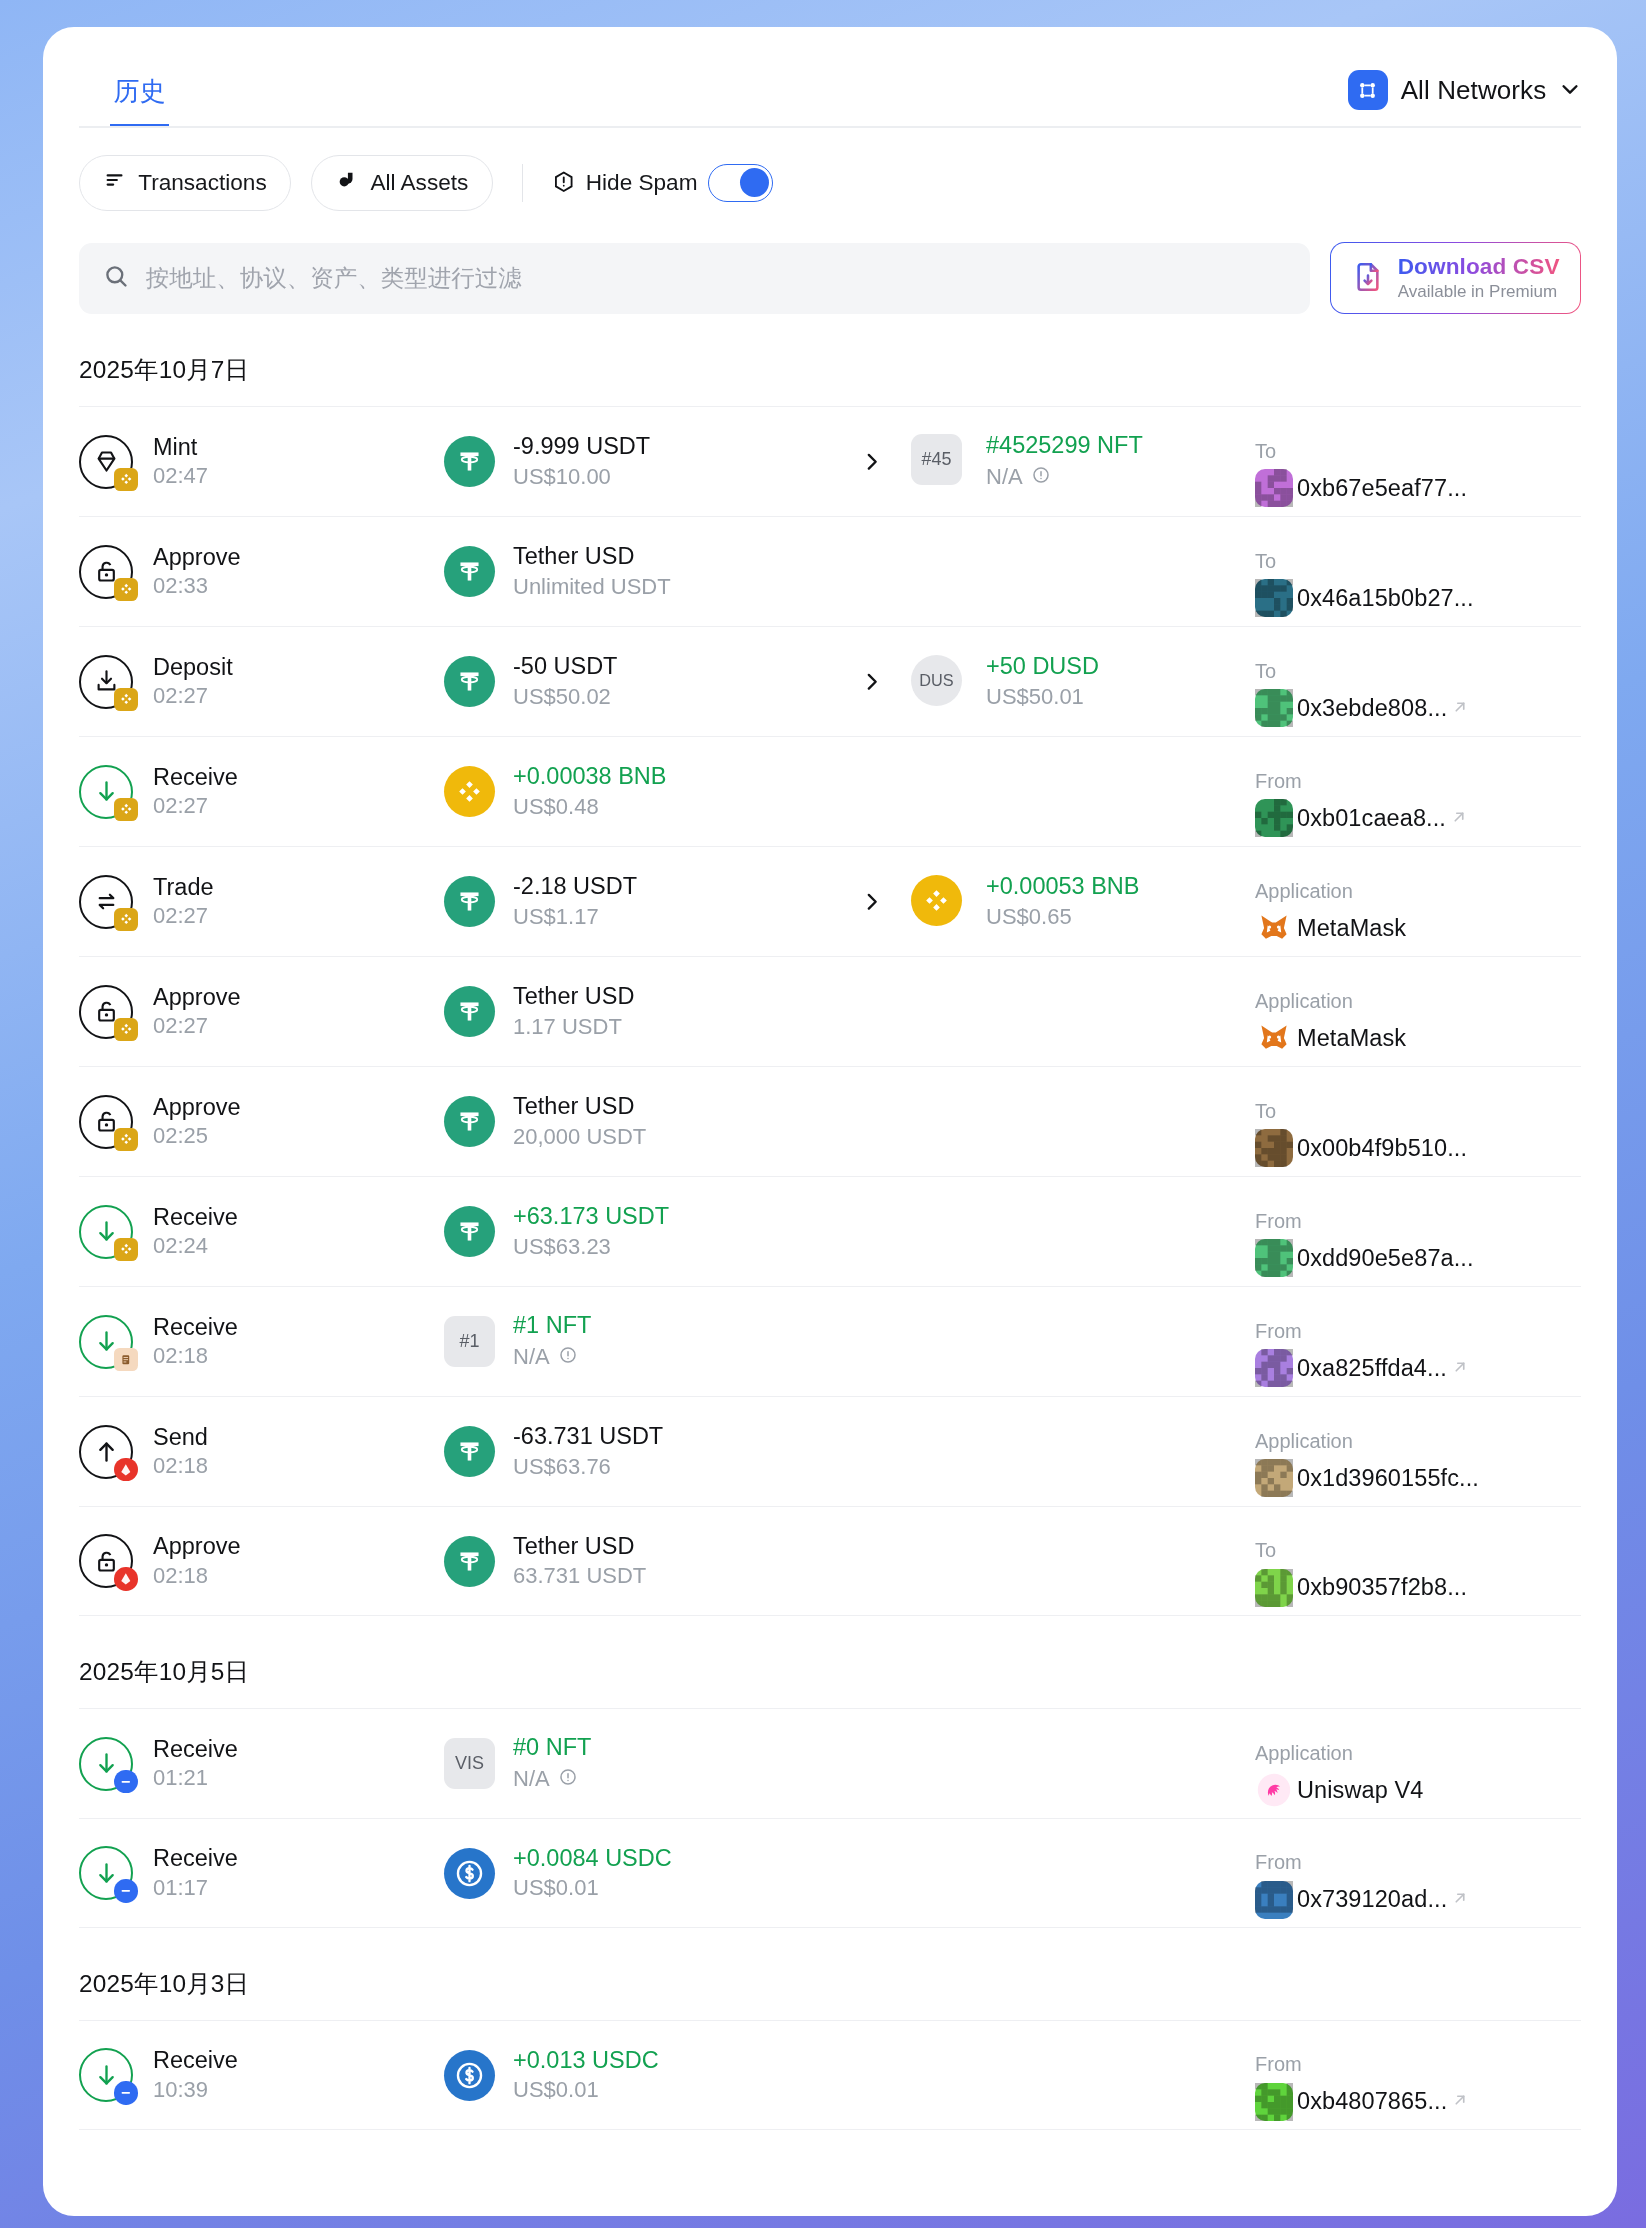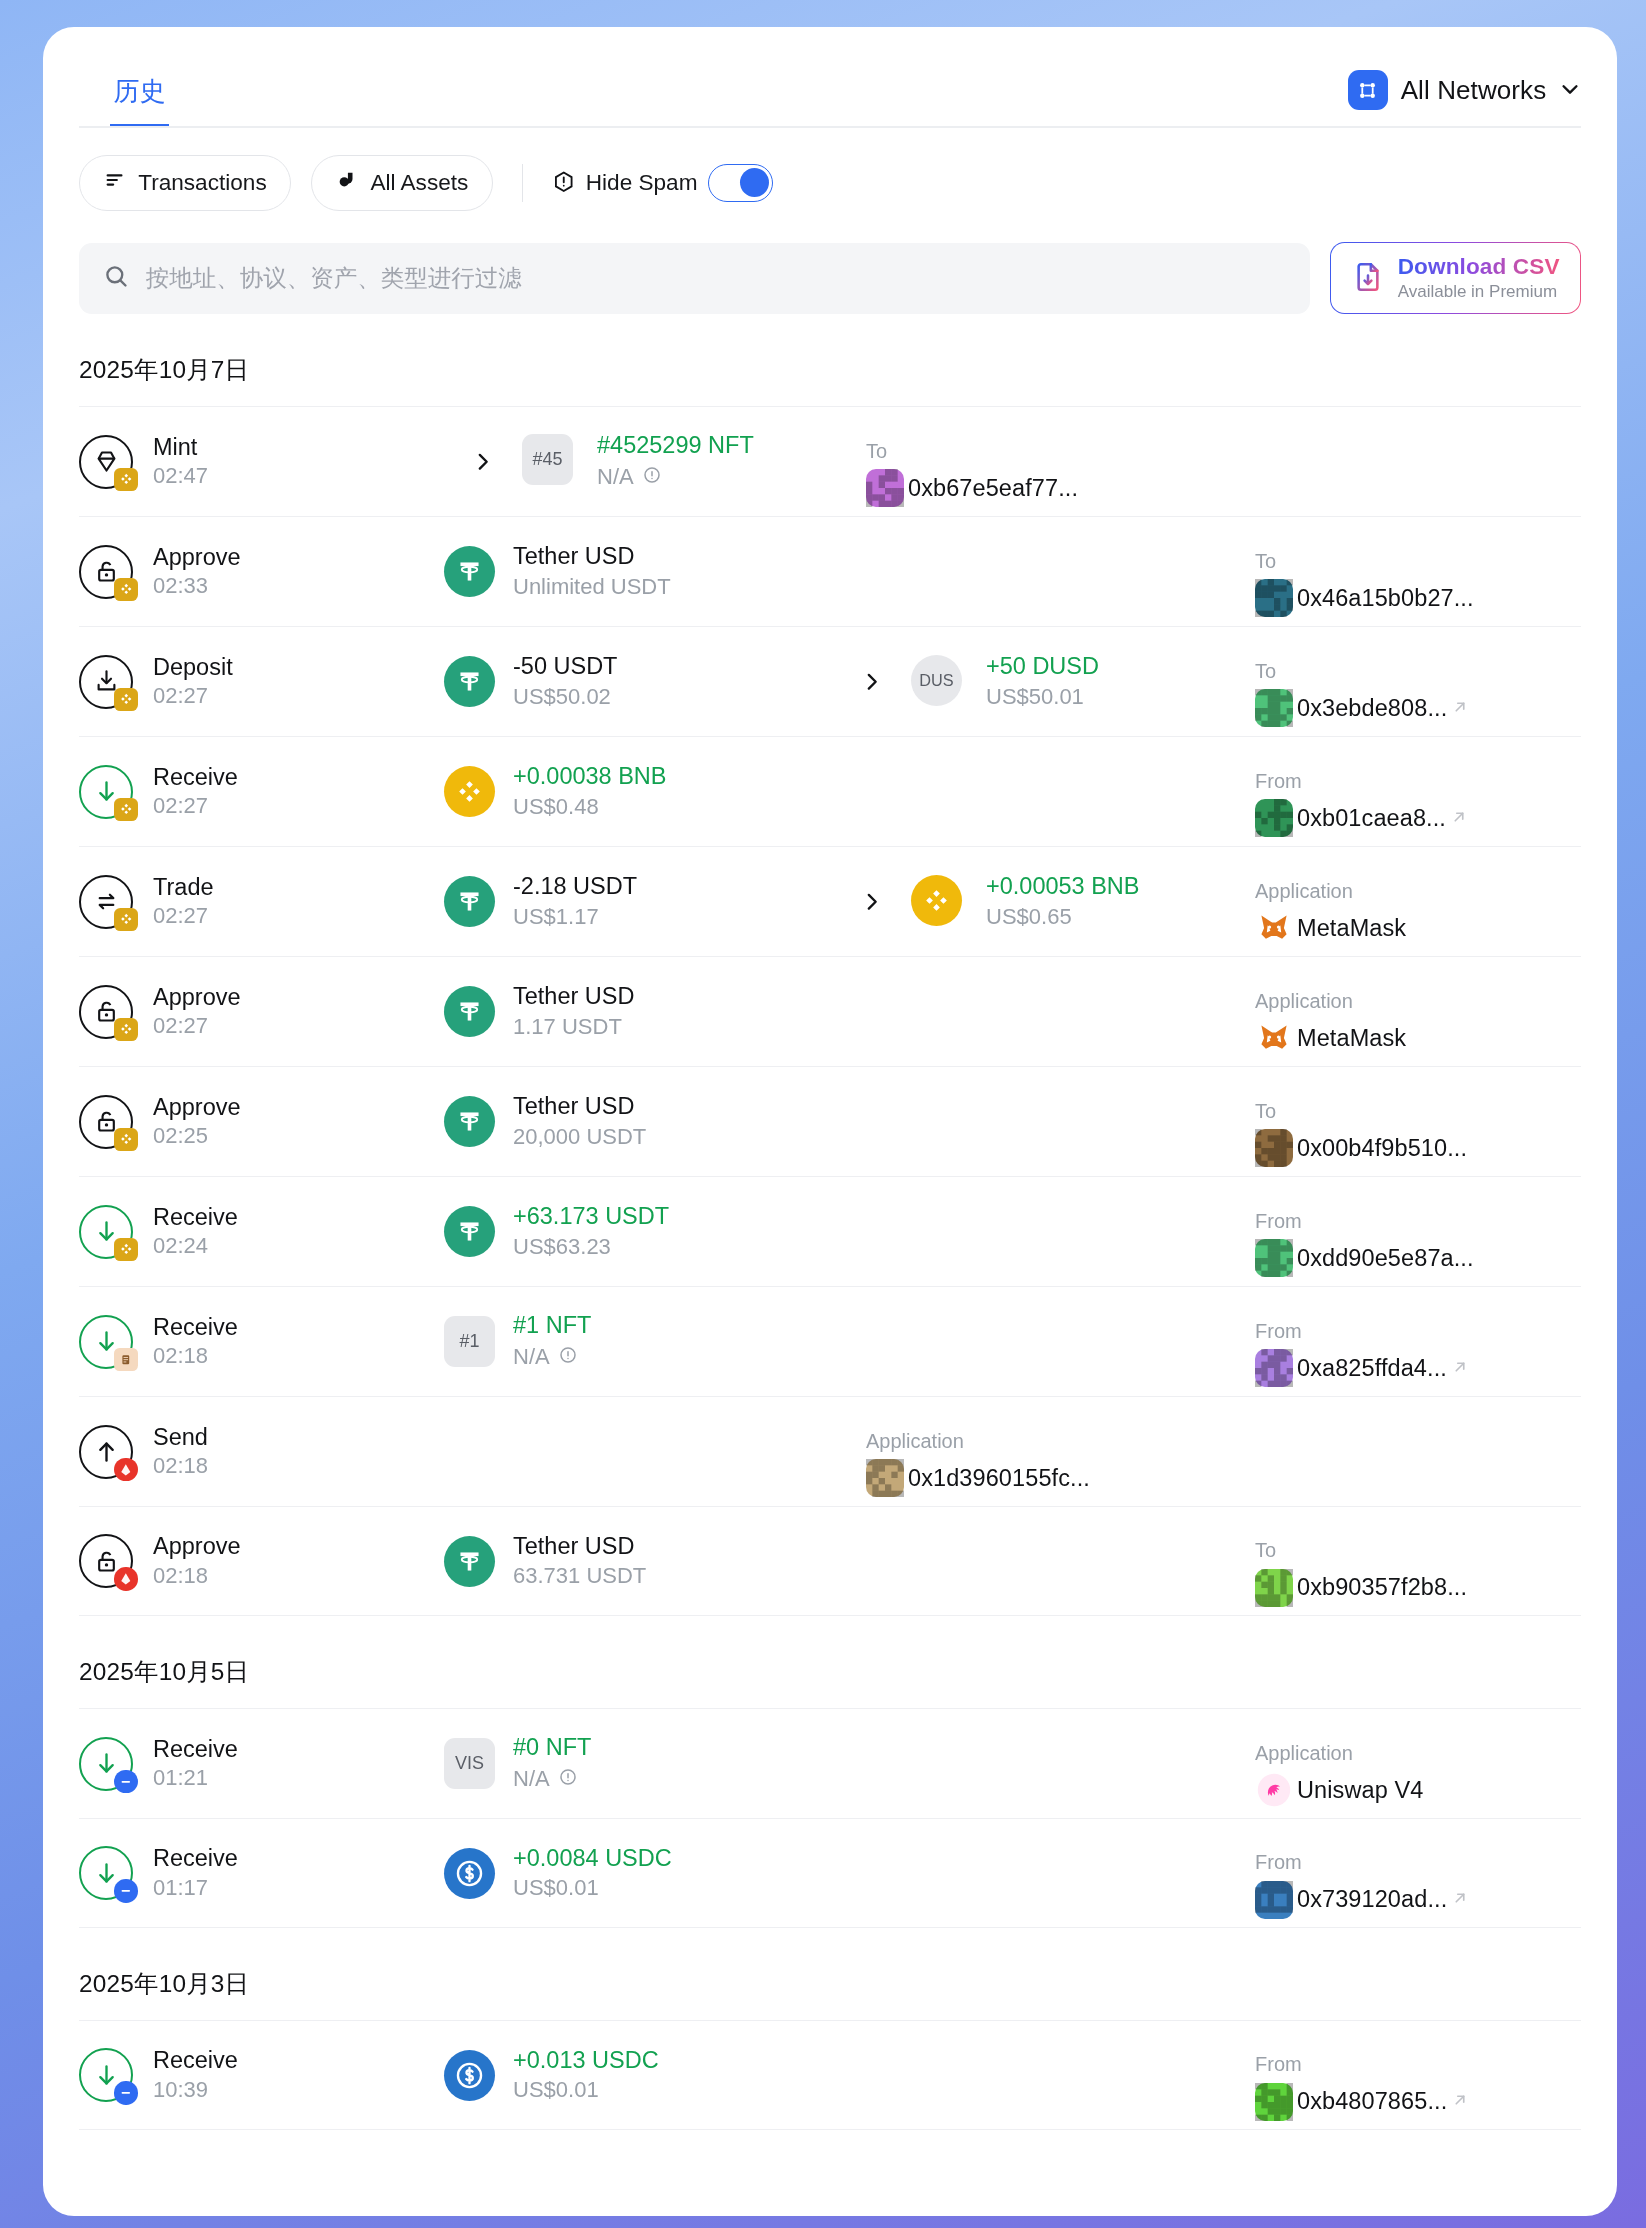--- a/index.html
+++ b/index.html
@@ -287,20 +287,35 @@
                 <svg width="14.5" height="14.5" viewBox="0 0 24 24" fill="#fff">
                   <path d="M12 3l3 3-3 3-3-3zM6.5 8.5l3 3-3 3-3-3zM17.5 8.5l3 3-3 3-3-3zM12 14l3 3-3 3-3-3z"></path>
                 </svg>
               </span>
             </span>
             <span class="tt">
               <span class="t-name">Mint</span>
               <span class="t-time">02:47</span>
             </span>
           </div>
+          <div class="col-asset">
+            <span class="tok usdt">
+              <svg width="31" height="31" viewBox="0 0 24 24" fill="#fff">
+                <rect x="5" y="5" width="14" height="2.8"></rect>
+                <rect x="10.6" y="6" width="2.8" height="13"></rect>
+                <ellipse cx="12" cy="10.5" rx="6" ry="2.2" fill="none" stroke="#fff" stroke-width="1.4"></ellipse>
+              </svg>
+            </span>
+            <span class="aa">
+              <span class="a-top">-9.999 USDT</span>
+              <span class="a-sub">
+                <span>US$10.00</span>
+              </span>
+            </span>
+          </div>
           <div class="col-arrow">
             <svg width="23.5" height="23.5" viewBox="0 0 24 24" fill="none" stroke="#121316" stroke-width="2.4" stroke-linecap="round" stroke-linejoin="round">
               <path d="M9 5l7 7-7 7"></path>
             </svg>
           </div>
           <div class="col-asset2">
             <span class="tok nftbox">#45</span>
             <span class="aa">
               <span class="a-top pos">#4525299 NFT</span>
               <span class="a-sub">
@@ -924,20 +939,35 @@
               </span>
               <span class="badge red">
                 <svg width="13.6" height="13.6" viewBox="0 0 24 24" fill="#fff">
                   <path d="M12 2l8 14-8 6-8-6z" opacity=".95"></path>
                 </svg>
               </span>
             </span>
             <span class="tt">
               <span class="t-name">Send</span>
               <span class="t-time">02:18</span>
+            </span>
+          </div>
+          <div class="col-asset">
+            <span class="tok usdt">
+              <svg width="31" height="31" viewBox="0 0 24 24" fill="#fff">
+                <rect x="5" y="5" width="14" height="2.8"></rect>
+                <rect x="10.6" y="6" width="2.8" height="13"></rect>
+                <ellipse cx="12" cy="10.5" rx="6" ry="2.2" fill="none" stroke="#fff" stroke-width="1.4"></ellipse>
+              </svg>
+            </span>
+            <span class="aa">
+              <span class="a-top">-63.731 USDT</span>
+              <span class="a-sub">
+                <span>US$63.76</span>
+              </span>
             </span>
           </div>
           <div class="col-arrow"></div>
           <div class="col-asset2"></div>
           <div class="col-party">
             <span class="p-label">Application</span>
             <span class="p-val">
               <span class="ident"><svg viewBox="0 0 42 42" width="38" height="38">
                   <rect width="42" height="42" rx="11" fill="#c3a878"></rect>
                   <g transform="translate(0,0)">

